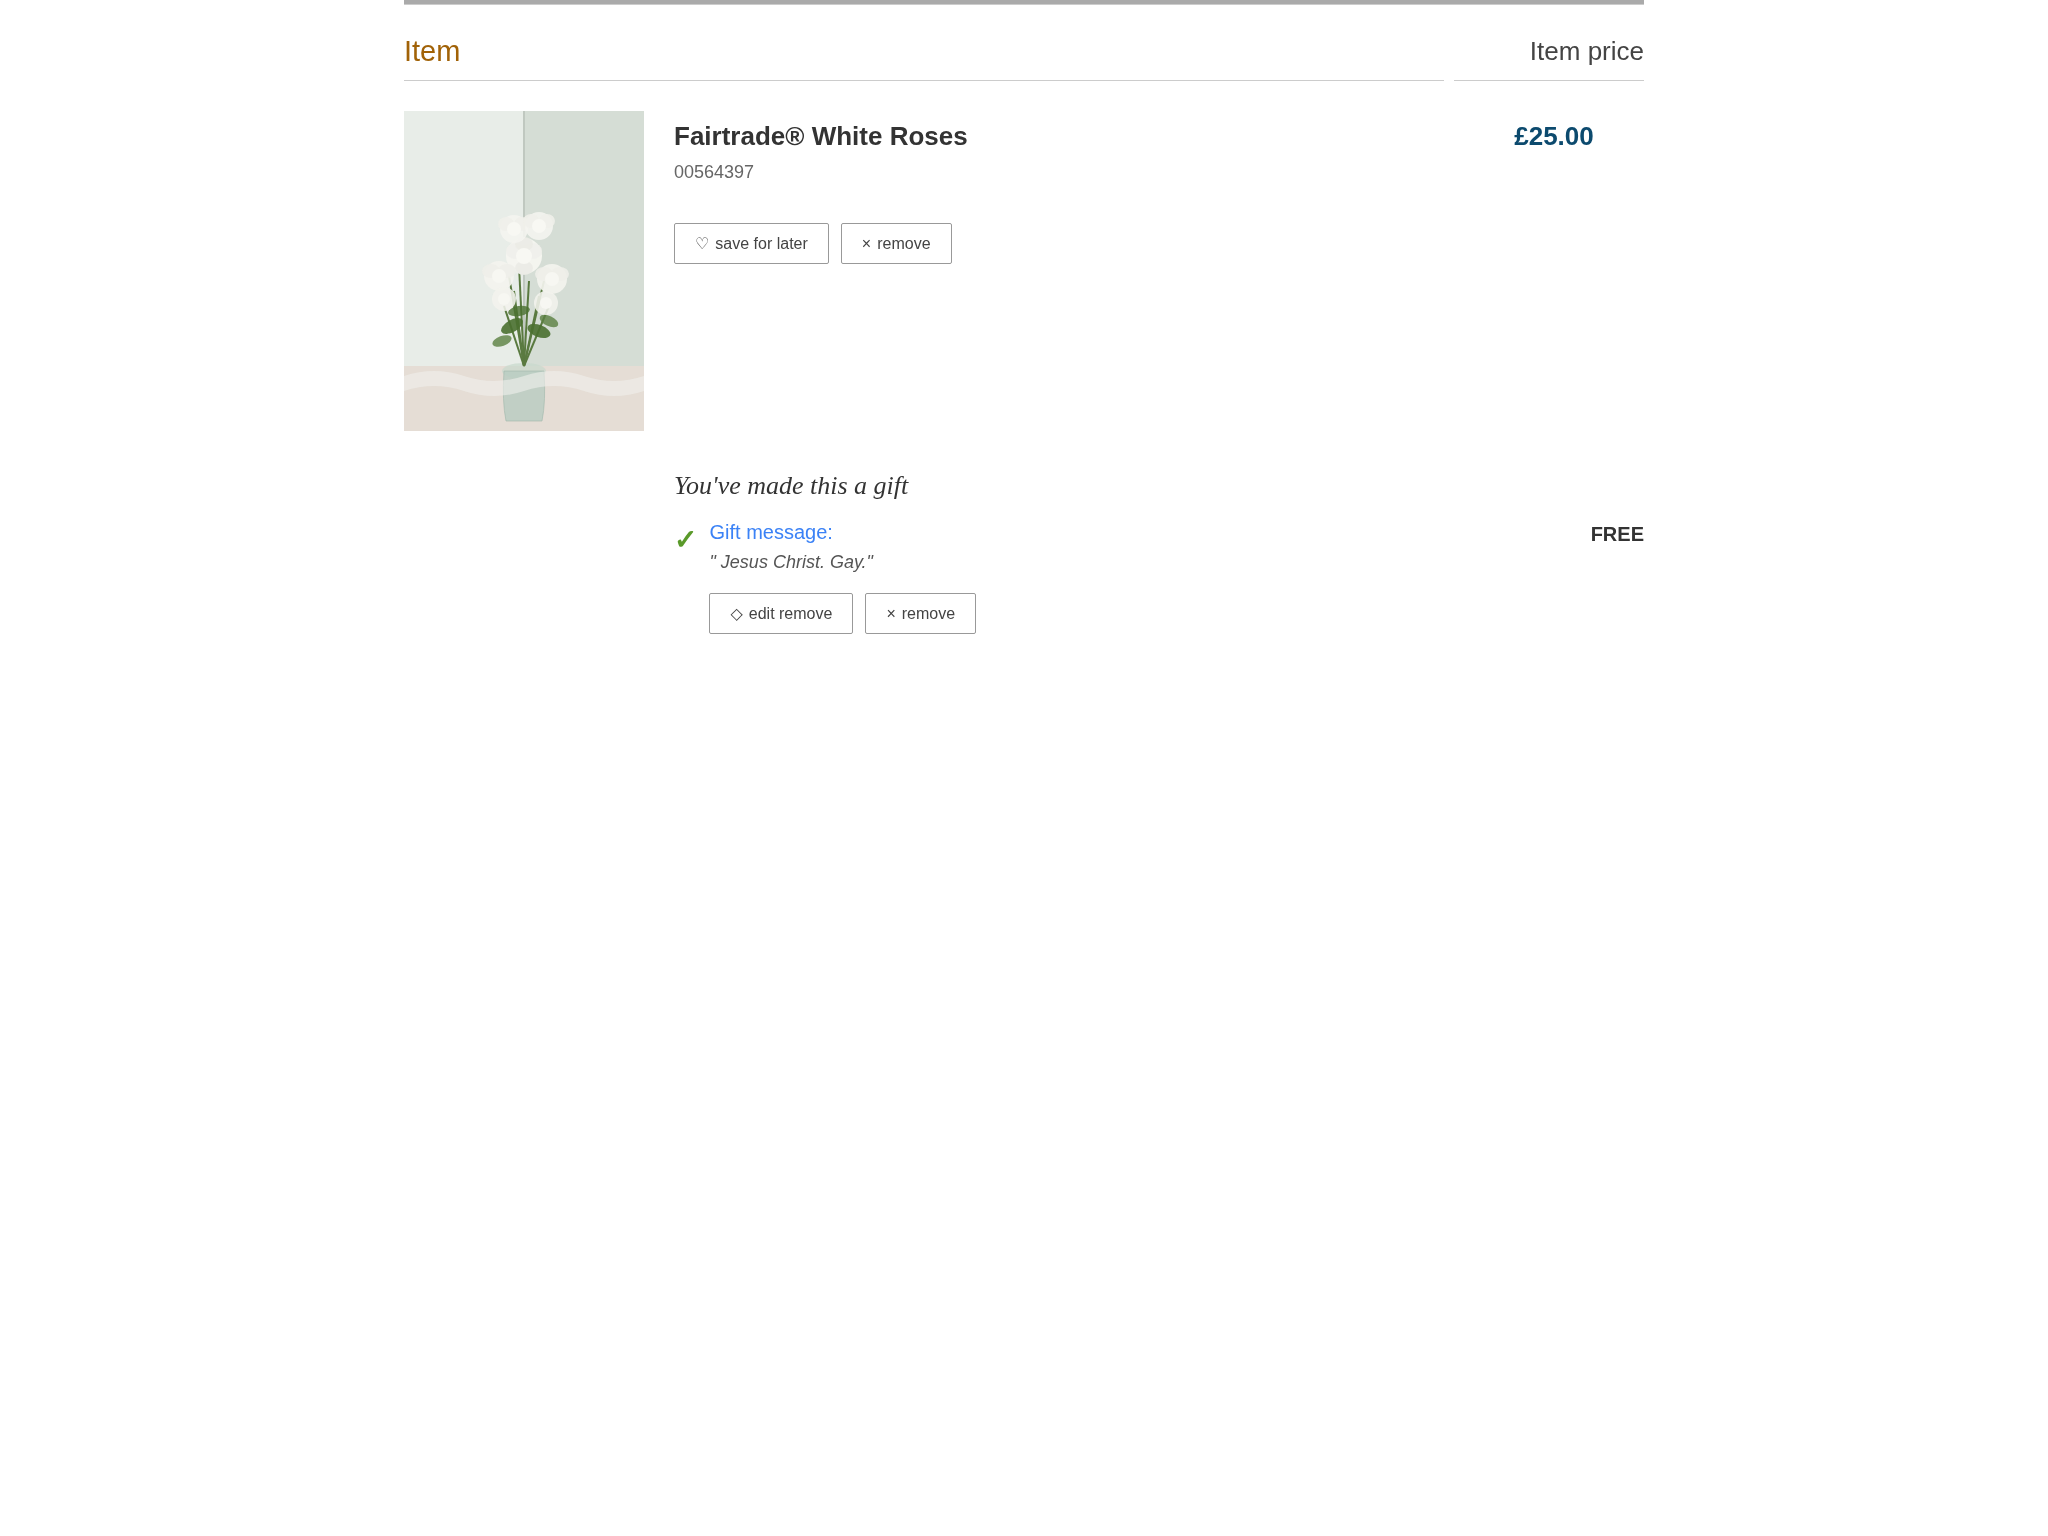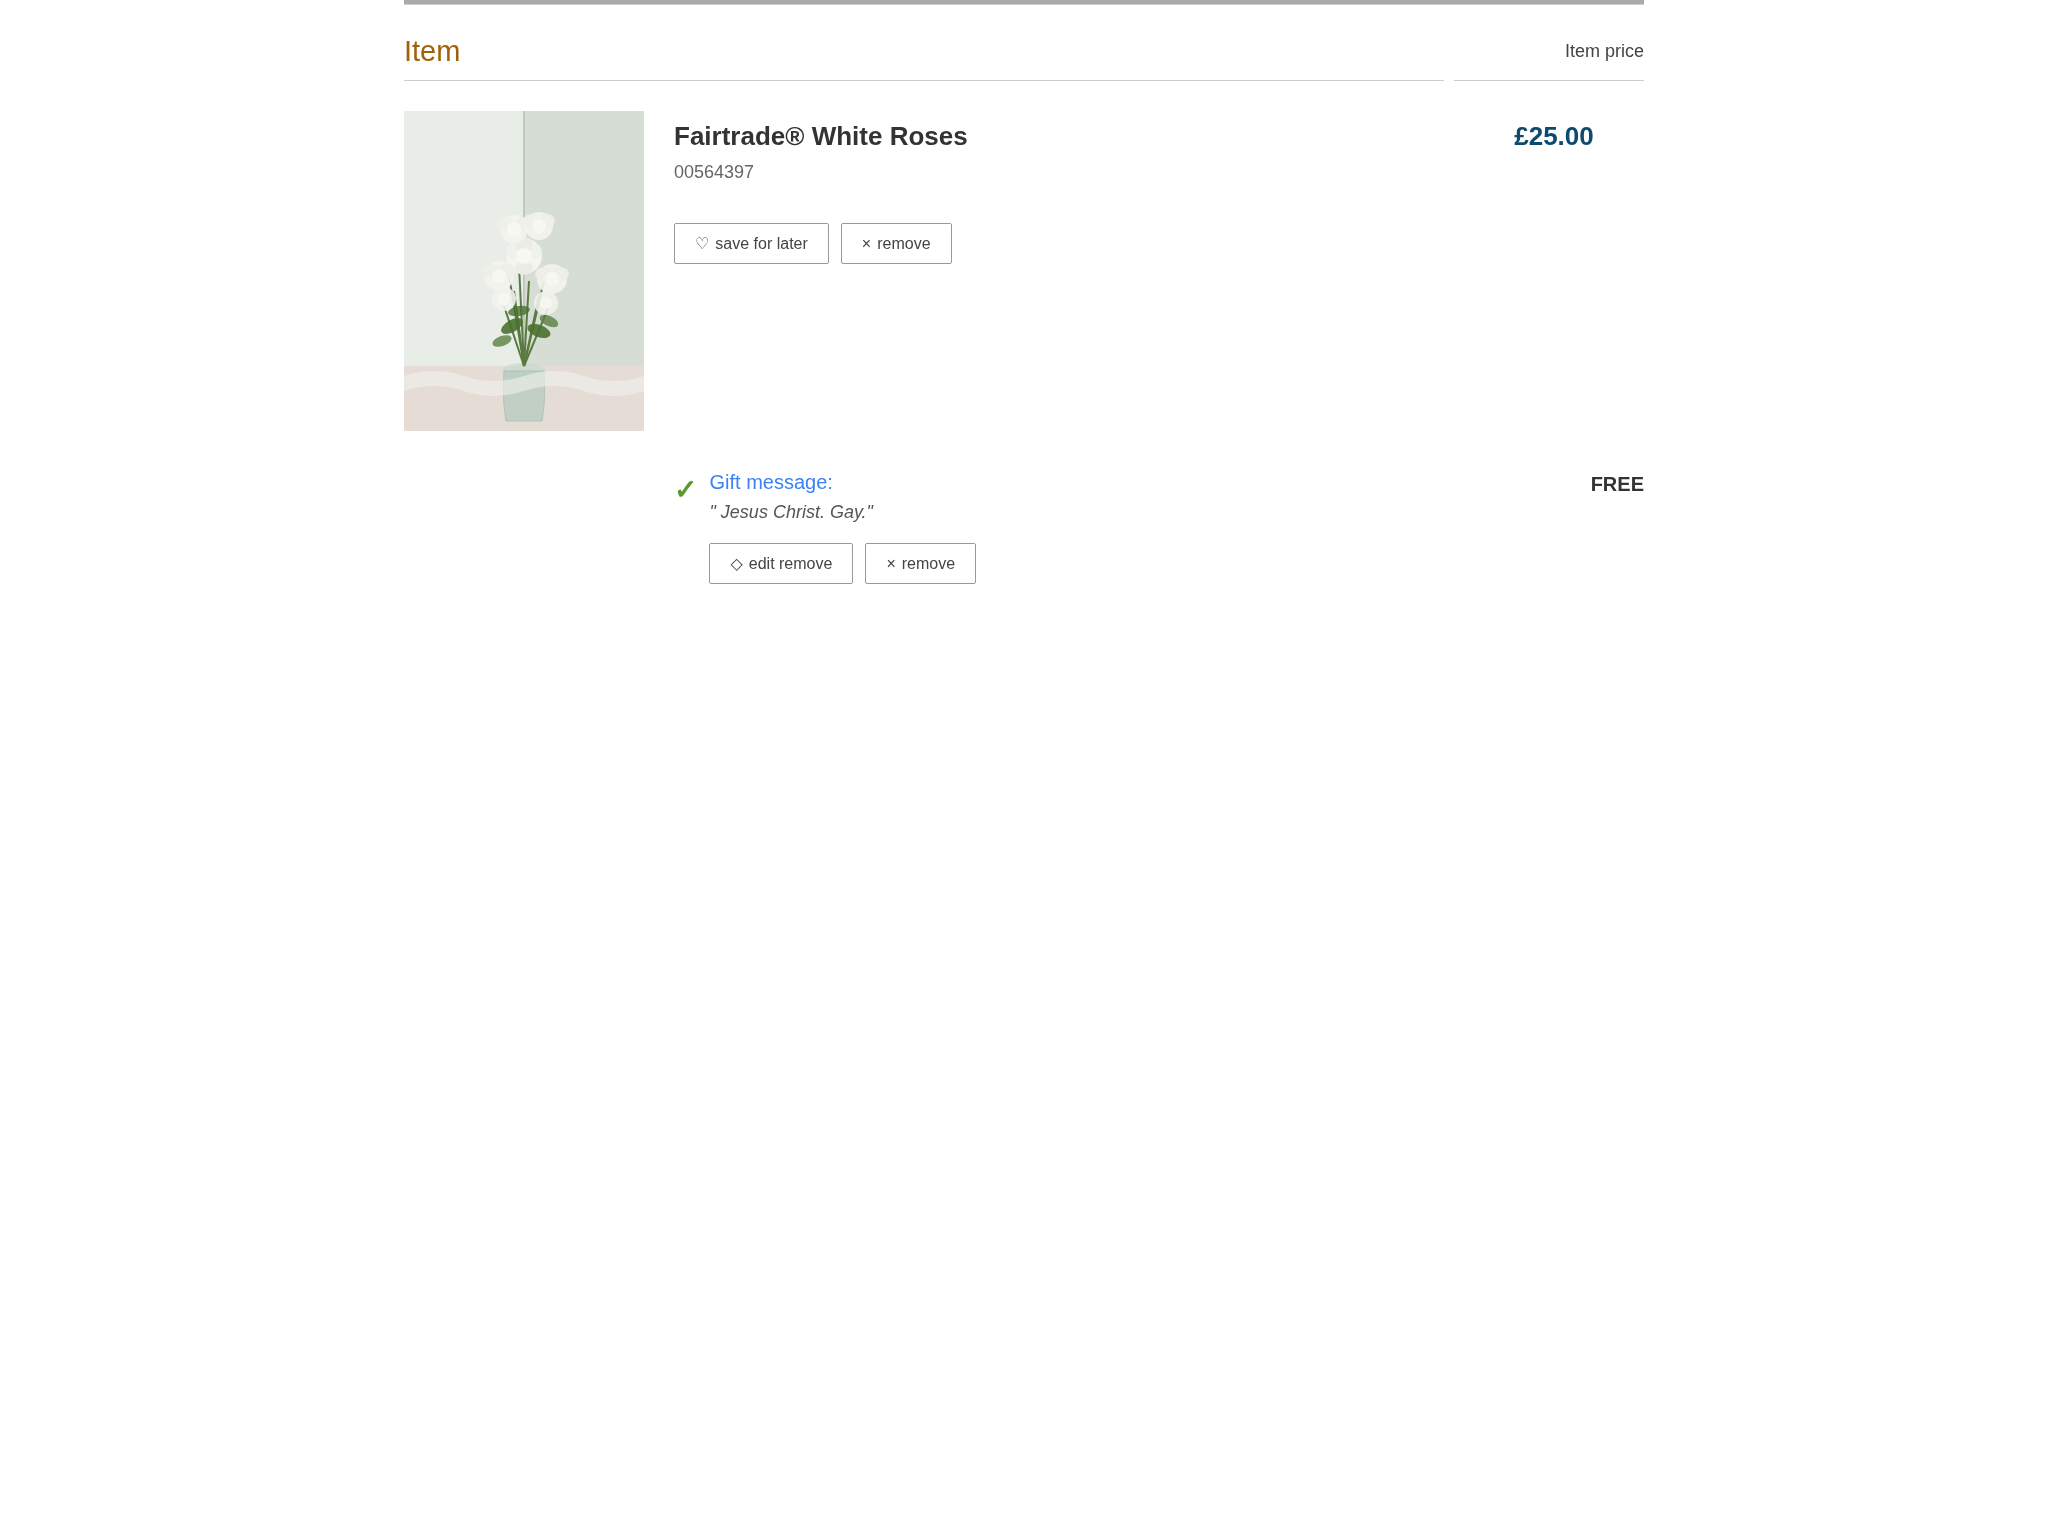--- a/index.html
+++ b/index.html
@@ -29,21 +29,21 @@
       border-top: 1px solid #cccccc;
     }
 
     .header-item {
       font-size: 29px;
       color: #a16207;
       font-weight: normal;
     }
 
     .header-item-price {
-      font-size: 18px;
+      font-size: 26px;
       color: #444444;
       font-weight: normal;
     }
 
     .product-row {
       display: flex;
       align-items: flex-start;
       padding: 30px 0 20px 0;
       border-bottom: none;
     }
@@ -279,20 +279,21 @@
           <span>×</span>
           <span>remove</span>
         </button>
       </div>
     </div>
 
     <div class="product-price">£25.00</div>
   </div>
 
   <div class="gift-section">
+    <div class="gift-title">You've made this a gift</div>
 
     <div class="gift-message-row">
       <div class="gift-message-left">
         <span class="checkmark">✓</span>
         <div class="gift-message-content">
           <span class="gift-message-label">Gift message:</span>
           <span class="gift-message-text">" Jesus Christ. Gay."</span>
           <div class="gift-actions">
             <button class="action-button">
               <span>◇</span>

